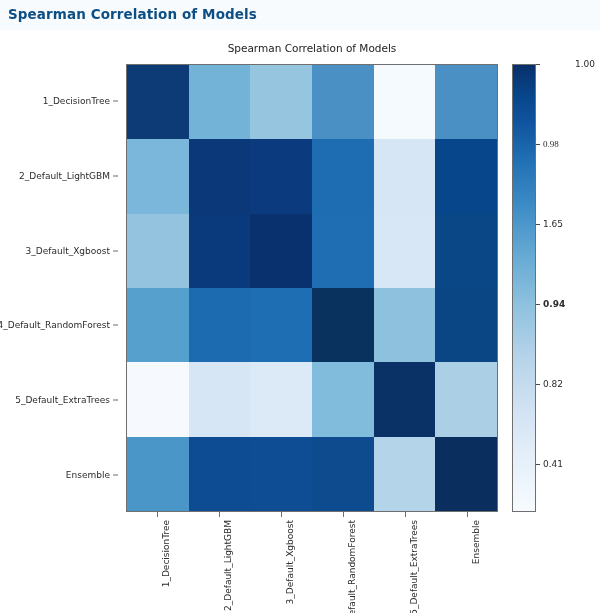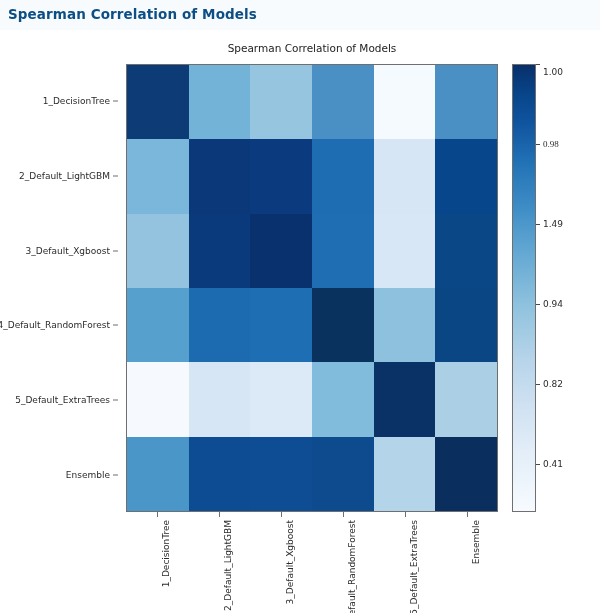--- a/index.html
+++ b/index.html
@@ -193,27 +193,27 @@
         <div class="xlab" style="left: 221px;">4_Default_RandomForest</div>
         <div class="xtick" style="left: 279px;"></div>
         <div class="xlab" style="left: 283px;">5_Default_ExtraTrees</div>
         <div class="xtick" style="left: 341px;"></div>
         <div class="xlab" style="left: 345px;">Ensemble</div>
       </div>
 
     <div class="cbar-wrap">
       <div class="cbar"></div>
     <div class="cbtick" style="top: 0px;"></div>
-        <div class="cblab" style="top: 8px;">1.00</div>
+        <div class="cblab" style="top: 0px; margin-left: 32px;">1.00</div>
         <div class="cbtick" style="top: 80px;"></div>
         <div class="cblab" style="top: 80px; font-family: Liberation Serif, serif;">0.98</div>
         <div class="cbtick" style="top: 160px;"></div>
-        <div class="cblab" style="top: 160px;">1.49</div>
+        <div class="cblab" style="top: 160px;">1.65</div>
         <div class="cbtick" style="top: 240px;"></div>
-        <div class="cblab" style="top: 240px;">0.94</div>
+        <div class="cblab" style="top: 240px; font-weight: bold;">0.94</div>
         <div class="cbtick" style="top: 320px;"></div>
         <div class="cblab" style="top: 320px;">0.82</div>
         <div class="cbtick" style="top: 400px;"></div>
         <div class="cblab" style="top: 400px;">0.41</div>
       </div>
 
   </div>
 </div>
 
 </body></html>

